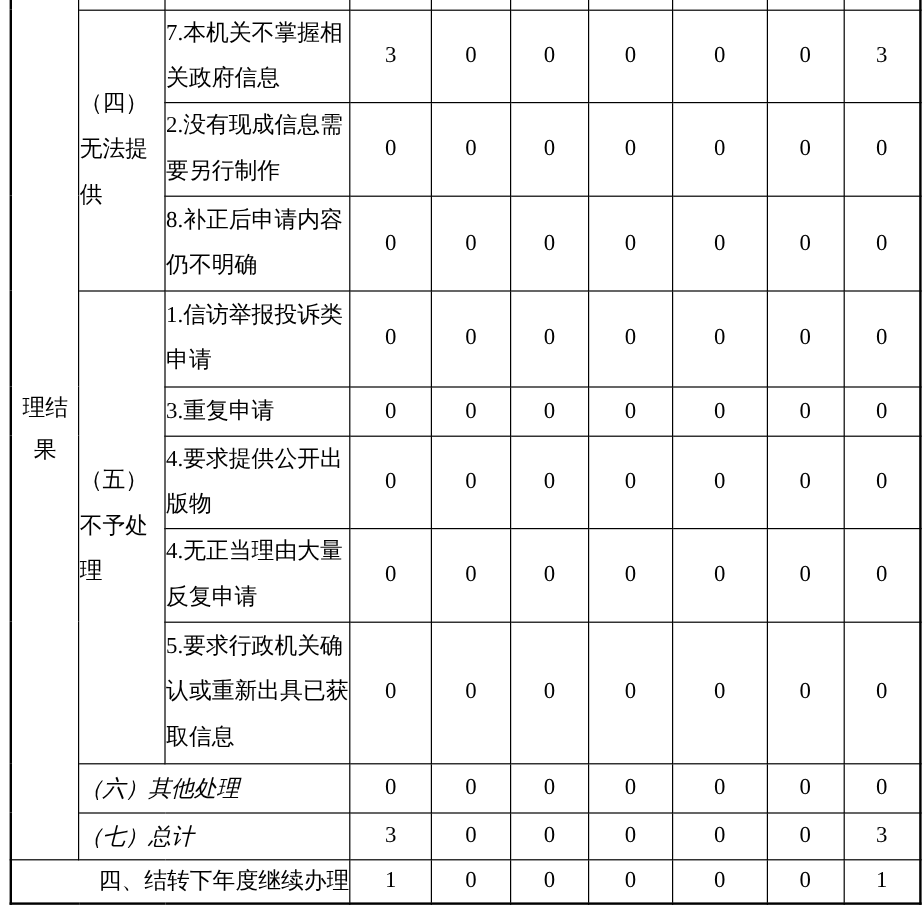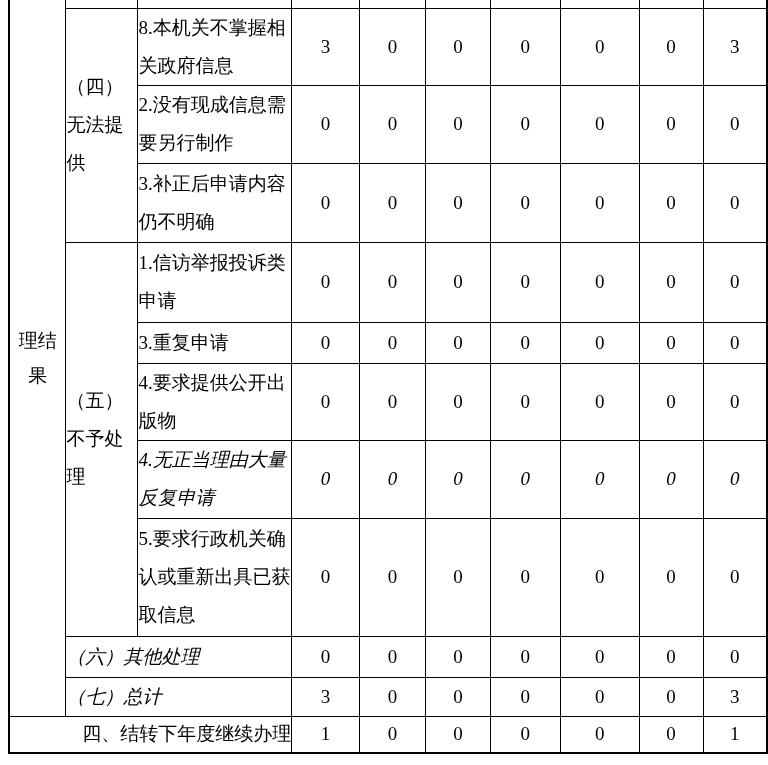--- a/index.html
+++ b/index.html
@@ -74,21 +74,21 @@
     text-align: right;
     vertical-align: middle;
     padding-left: 7px;
   }
   tr.r1  { height: 77px; }
   tr.r2  { height: 78px; margin-top: 32px; }
   tr.r3  { height: 79px; }
   tr.r4  { height: 80px; }
   tr.r5  { height: 41px; }
   tr.r6  { height: 77px; }
-  tr.r7  { height: 78px; font-style: italic; }
+  tr.r7  { height: 78px; }
   tr.r8  { height: 118px; padding-left: 23px; }
   tr.r9  { height: 41px; }
   tr.r10 { height: 39px; }
   tr.r11 { height: 37px; }
 </style>
 </head>
 <body>
 
 <table class="report">
   <colgroup>
@@ -116,21 +116,21 @@
     <td class="cut"></td>
     <td class="cut"></td>
     <td class="cut"></td>
     <td class="cut"></td>
   </tr>
 
   <tr class="r1">
     <td class="grp" rowspan="3">（四）
 无法提
 供</td>
-    <td class="desc">8.本机关不掌握相
+    <td class="desc">7.本机关不掌握相
 关政府信息</td>
     <td class="num">3</td>
     <td class="num">0</td>
     <td class="num">0</td>
     <td class="num">0</td>
     <td class="num">0</td>
     <td class="num">0</td>
     <td class="num">3</td>
   </tr>
 
@@ -140,21 +140,21 @@
     <td class="num">0</td>
     <td class="num">0</td>
     <td class="num">0</td>
     <td class="num">0</td>
     <td class="num">0</td>
     <td class="num">0</td>
     <td class="num">0</td>
   </tr>
 
   <tr class="r3">
-    <td class="desc">3.补正后申请内容
+    <td class="desc">8.补正后申请内容
 仍不明确</td>
     <td class="num">0</td>
     <td class="num">0</td>
     <td class="num">0</td>
     <td class="num">0</td>
     <td class="num">0</td>
     <td class="num">0</td>
     <td class="num">0</td>
   </tr>
 

